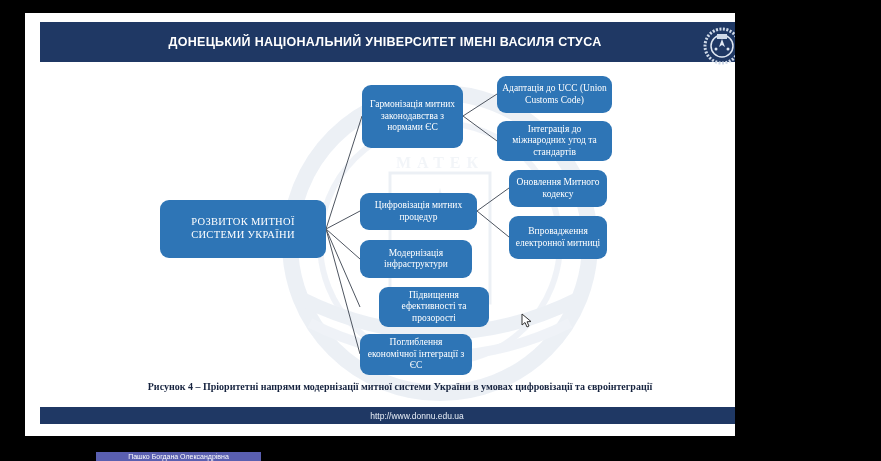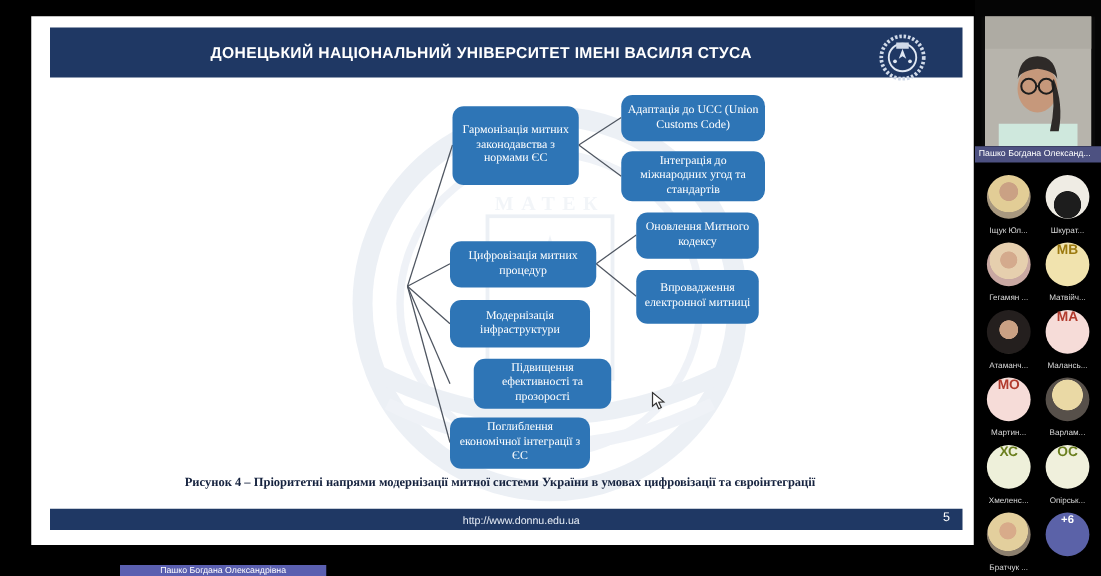--- a/index.html
+++ b/index.html
@@ -1,16 +1,16 @@
 <!DOCTYPE html>
 <html><head>
 <meta charset="utf-8">
 <style>
   html,body{margin:0;padding:0;background:#000;}
-  #app{position:relative;width:881px;height:461px;background:#000;overflow:hidden;
+  #app{position:relative;width:735px;height:461px;background:#000;overflow:hidden;
        font-family:"Liberation Sans",sans-serif;}
 
   
   .share{position:absolute;left:25px;top:13px;width:754px;height:423px;background:#ffffff;}
 
   .slide-header{position:absolute;left:15px;top:9px;width:730px;height:40px;background:#1f3864;
     display:flex;align-items:center;justify-content:center;}
   .slide-header .title{color:#ffffff;font-weight:bold;font-size:12.5px;letter-spacing:.3px;
     font-family:"Liberation Sans",sans-serif;padding-right:40px;}
   .emblem{position:absolute;right:26px;top:3px;}
@@ -102,20 +102,21 @@
         <line x1="301" y1="216" x2="335" y2="246"></line>
         <line x1="301" y1="216" x2="335" y2="294"></line>
         <line x1="301" y1="216" x2="335" y2="341"></line>
         <line x1="438" y1="103" x2="472" y2="81"></line>
         <line x1="438" y1="103" x2="472" y2="128"></line>
         <line x1="452" y1="198" x2="484" y2="175"></line>
         <line x1="452" y1="198" x2="484" y2="224"></line>
       </g>
     </svg>
 
+    <div class="node root" style="left:135px;top:187px;width:166px;height:58px;">РОЗВИТОК МИТНОЇ СИСТЕМИ УКРАЇНИ</div>
 
     <div class="node" style="left:337px;top:72px;width:101px;height:63px;">Гармонізація митних законодавства з нормами ЄС</div>
     <div class="node" style="left:335px;top:180px;width:117px;height:37px;">Цифровізація митних процедур</div>
     <div class="node" style="left:335px;top:227px;width:112px;height:38px;">Модернізація інфраструктури</div>
     <div class="node" style="left:354px;top:274px;width:110px;height:40px;">Підвищення ефективності та прозорості</div>
     <div class="node" style="left:335px;top:321px;width:112px;height:41px;">Поглиблення економічної інтеграції з ЄС</div>
 
     <div class="node" style="left:472px;top:63px;width:115px;height:37px;">Адаптація до UCC (Union Customs Code)</div>
     <div class="node" style="left:484px;top:157px;width:98px;height:37px;">Оновлення Митного кодексу</div>
     <div class="node" style="left:472px;top:108px;width:115px;height:40px;">Інтеграція до міжнародних угод та стандартів</div>

